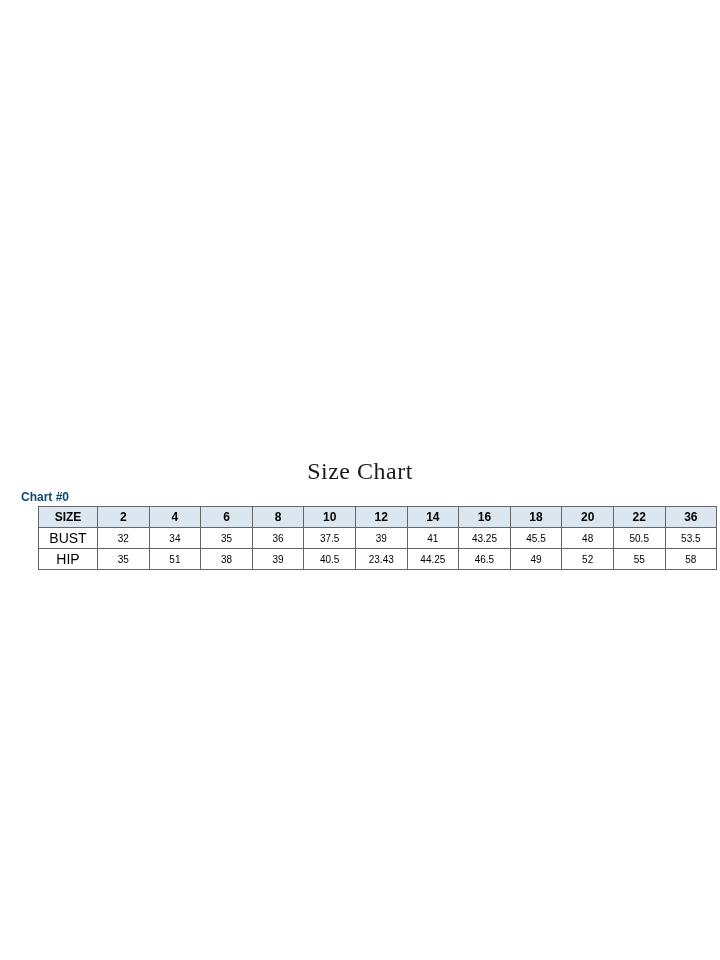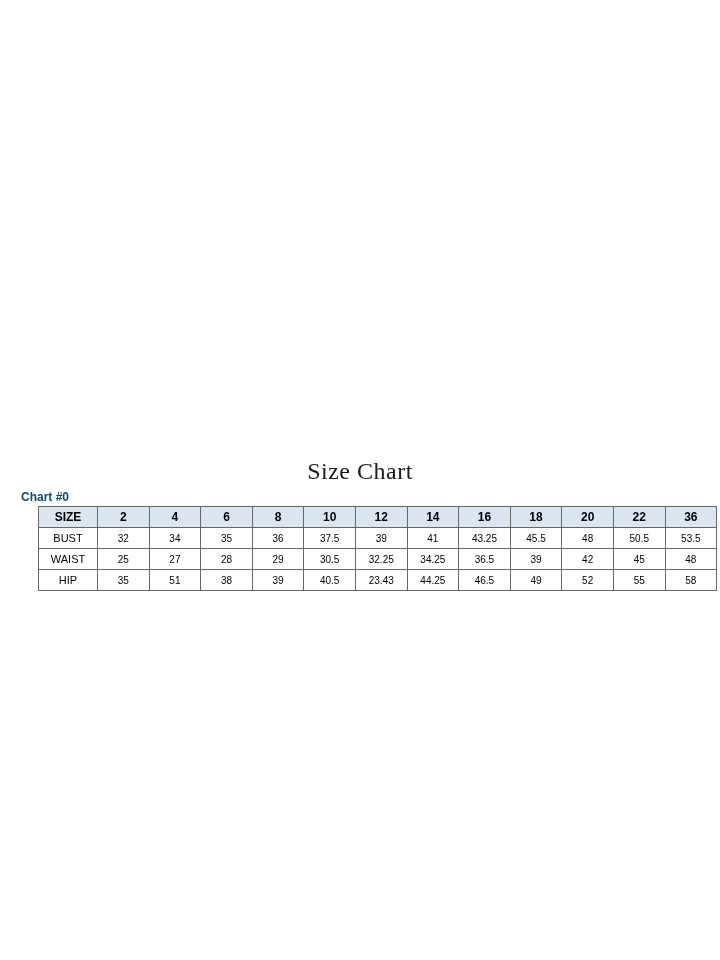--- a/index.html
+++ b/index.html
@@ -67,21 +67,21 @@
     white-space: nowrap;
   }
   table.size-table thead th {
     background: #dce6f1;
     font-weight: bold;
     font-size: 12px;
   }
   table.size-table tbody td.row-header {
     background: #ffffff;
     font-weight: normal;
-    font-size: 11px;
+    font-size: 14px;
   }
   col.c0 { width: 59px; }
   col.cx { width: 51.6px; }
 </style>
 </head>
 <body>
 
 <div class="page">
 
   <div class="chart-title">Size Chart</div>
@@ -132,35 +132,20 @@
           <td>37.5</td>
           <td>39</td>
           <td>41</td>
           <td>43.25</td>
           <td>45.5</td>
           <td>48</td>
           <td>50.5</td>
           <td>53.5</td>
         </tr>
         <tr>
-          <td class="row-header">WAIST</td>
-          <td>25</td>
-          <td>27</td>
-          <td>28</td>
-          <td>29</td>
-          <td>30.5</td>
-          <td>32.25</td>
-          <td>34.25</td>
-          <td>36.5</td>
-          <td>39</td>
-          <td>42</td>
-          <td>45</td>
-          <td>48</td>
-        </tr>
-        <tr>
           <td class="row-header">HIP</td>
           <td>35</td>
           <td>51</td>
           <td>38</td>
           <td>39</td>
           <td>40.5</td>
           <td>23.43</td>
           <td>44.25</td>
           <td>46.5</td>
           <td>49</td>

